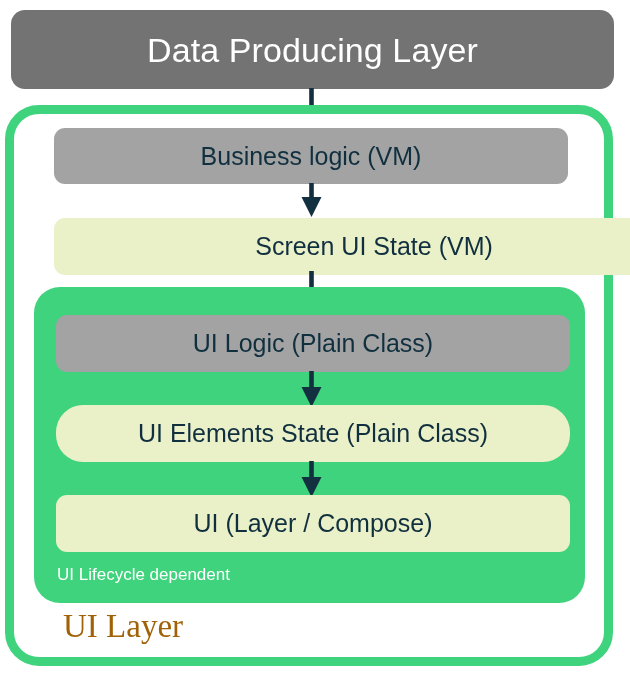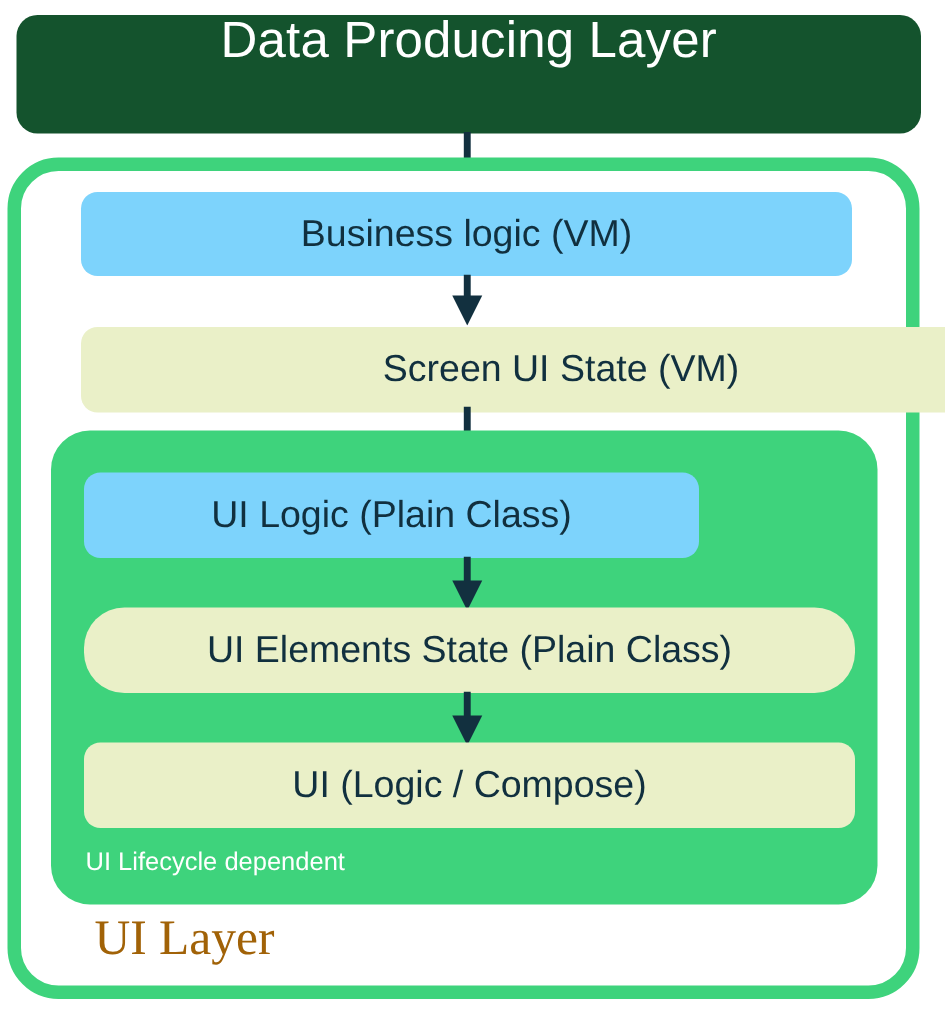--- a/index.html
+++ b/index.html
@@ -25,24 +25,24 @@
   }
 
   
   .producer-box {
     position: absolute;
     left: 11px;
     top: 10px;
     width: 603px;
     height: 79px;
     box-sizing: border-box;
-    background: #14532d;
+    background: #737373;
     border-radius: 14px;
     display: flex;
-    align-items: flex-start;
+    align-items: center;
     justify-content: center;
   }
   .producer-box .label {
     color: #ffffff;
     font-size: 34px;
     line-height: 1;
     letter-spacing: 0.1px;
     white-space: nowrap;
   }
 
@@ -99,27 +99,27 @@
     align-items: center;
     justify-content: center;
     border-radius: 11px;
   }
   .node .label {
     font-size: 25px;
     line-height: 1;
     color: #11303f;
     white-space: nowrap;
   }
-  .node.blue  { background: #7dd3fc; }
+  .node.blue  { background: #a3a3a3; }
   .node.olive { background: #eaf0c8; }
 
   
   .node-business   { left: 54px;  top: 128px; width: 514px; height: 56px; }
   .node-screen     { left: 54px;  top: 218px; width: 604px; height: 57px; padding-left: 36px; }
-  .node-uilogic    { left: 56px;  top: 315px; width: 410px; height: 57px; }
+  .node-uilogic    { left: 56px;  top: 315px; width: 514px; height: 57px; }
   .node-uielements { left: 56px;  top: 405px; width: 514px; height: 57px; border-radius: 27px; }
   .node-uiviews    { left: 56px;  top: 495px; width: 514px; height: 57px; }
 
   
   .arrow {
     position: absolute;
     left: 298px;
     width: 27px;
     overflow: visible;
   }
@@ -184,20 +184,20 @@
     <span class="label">UI Elements State (Plain Class)</span>
   </div>
 
   <div class="arrow arrow-5">
     <svg width="27" height="36" viewBox="0 0 27 36" aria-hidden="true">
       <path d="M11.2 0 H15.8 V16 H23.5 L13.5 36 L3.5 16 H11.2 Z" fill="#12303f"></path>
     </svg>
   </div>
 
   <div class="node olive node-uiviews">
-    <span class="label">UI (Logic / Compose)</span>
+    <span class="label">UI (Layer / Compose)</span>
   </div>
 
   <div class="lifecycle-label">UI Lifecycle dependent</div>
 
   <div class="ui-layer-title">UI Layer</div>
 
 </div>
 
 </body></html>

